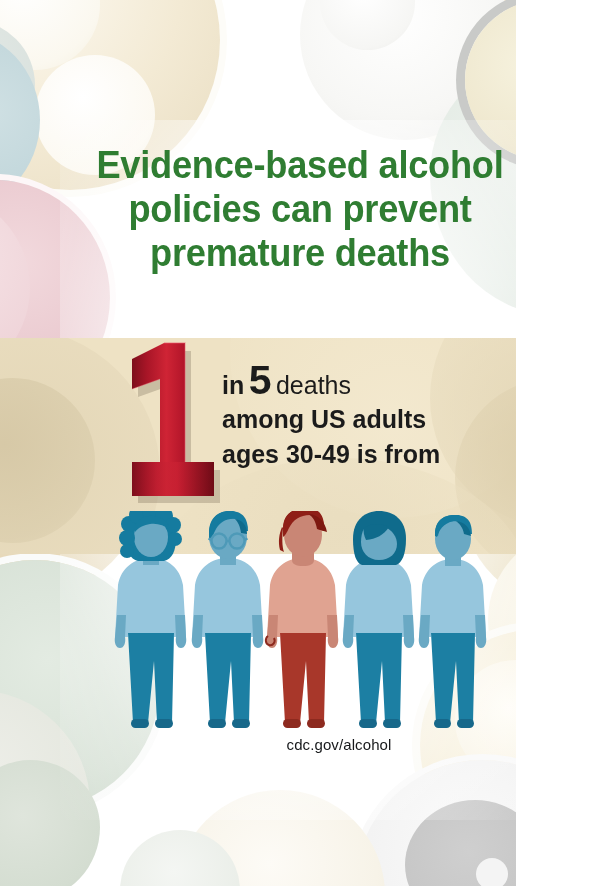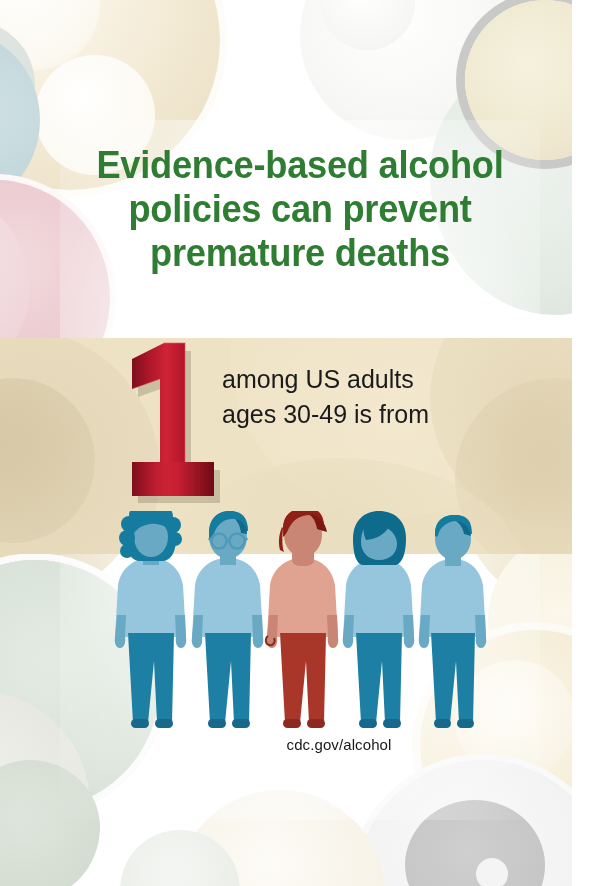--- a/index.html
+++ b/index.html
@@ -6,21 +6,21 @@
   html, body {
     margin: 0;
     padding: 0;
     background: #ffffff;
   }
   body {
     font-family: "Liberation Sans", sans-serif;
   }
   .poster {
     position: relative;
-    width: 572px;
+    width: 516px;
     height: 886px;
     overflow: hidden;
     background: #ffffff;
   }
 
   
   .bg-layer {
     position: absolute;
     inset: 0;
     overflow: hidden;
@@ -211,21 +211,21 @@
     vertical-align: baseline;
     letter-spacing: 0px;
   }
   .deaths {
     font-family: "Liberation Sans", sans-serif;
     font-weight: normal;
     font-size: 25px;
   }
   .stat-line {
     font-family: "Liberation Sans", sans-serif;
-    font-weight: normal;
+    font-weight: bold;
     font-size: 25px;
     line-height: 35px;
     white-space: nowrap;
   }
   .stat-line.bold {
     font-weight: bold;
   }
 
   
   .people {
@@ -334,20 +334,25 @@
       <path d="M36 3 L57 3 L57 122 L86 122 L86 156 L4 156 L4 122 L32 122 L32 39 L4 49 L4 19 Z" fill="url(#gOne)"></path>
 
       <path d="M36 3 L57 3 L57 122" fill="none" stroke="#e8566a" stroke-width="1.3" opacity="0.45"></path>
       <path d="M4 49 L32 39" fill="none" stroke="#e8566a" stroke-width="1.1" opacity="0.35"></path>
 
       <rect x="4" y="122" width="82" height="34" fill="url(#gOneFoot)" opacity="0.55"></rect>
     </svg>
   </div>
 
   <div class="stat-text">
+    <div class="stat-row sr1">
+      <span class="in-word">in</span>
+      <span class="five">5</span>
+      <span class="deaths">deaths</span>
+    </div>
     <div class="stat-line">among US adults</div>
     <div class="stat-line">ages 30-49 is from</div>
   </div>
 
   <div class="people">
     <svg width="380" height="232" viewBox="0 0 380 232">
       <defs>
 
         <g id="defsblue"></g>
       </defs>

